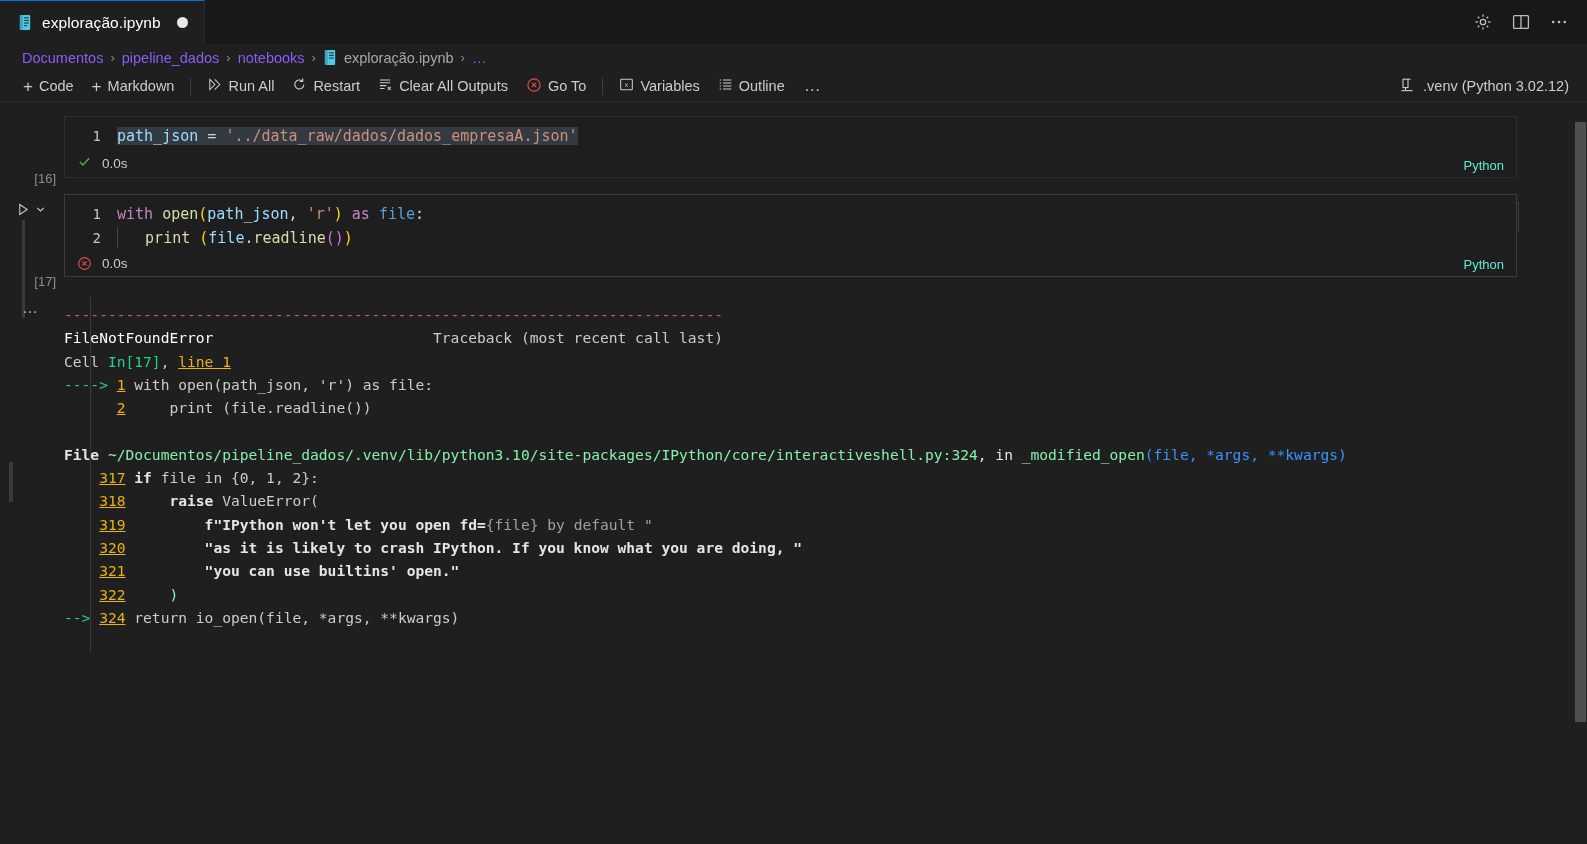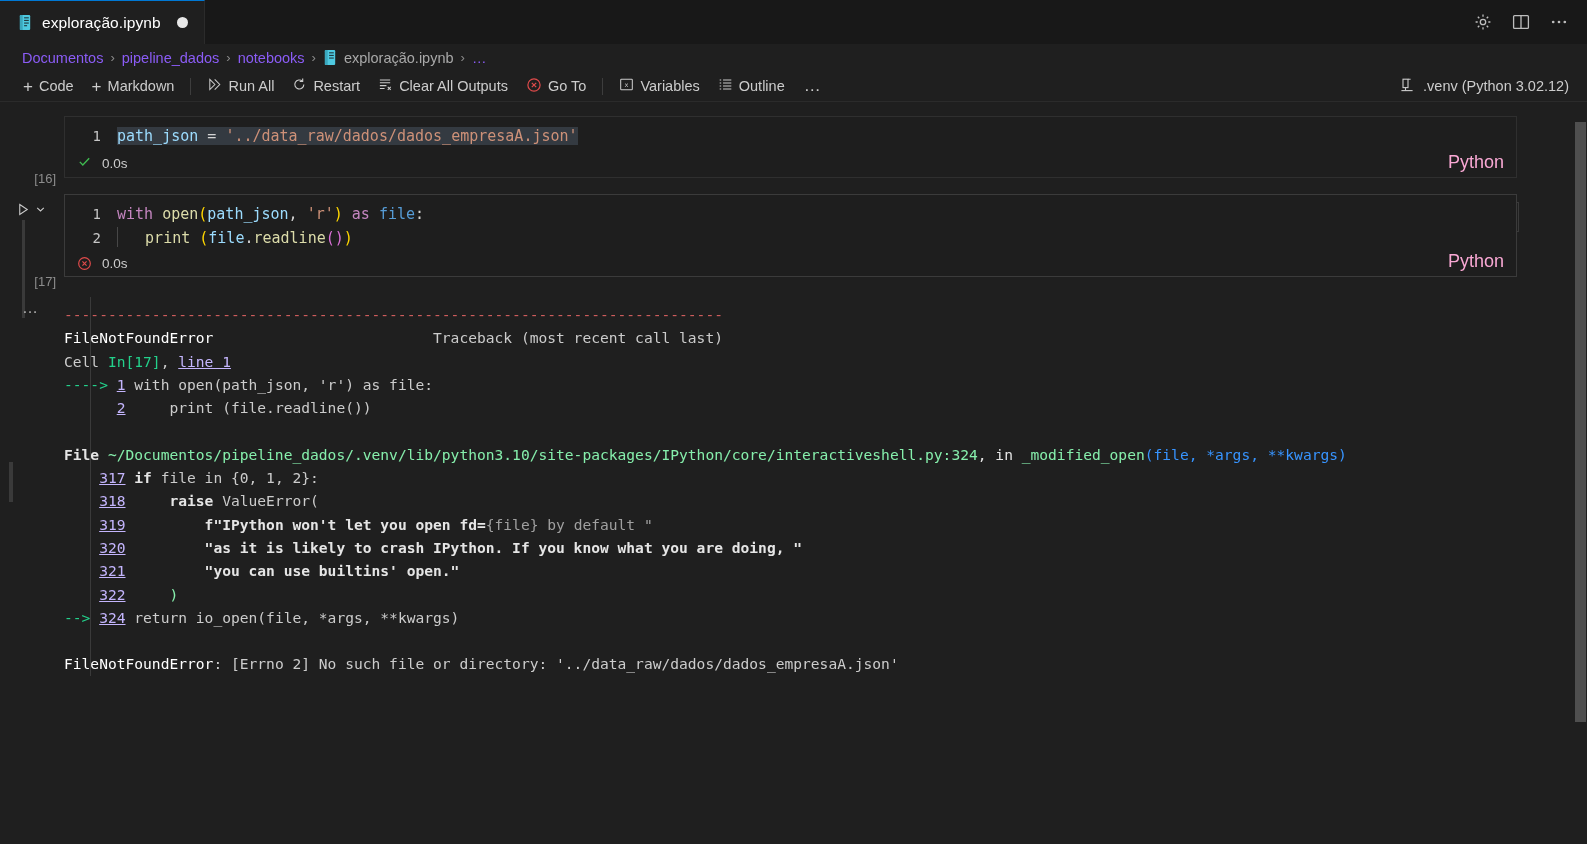--- a/index.html
+++ b/index.html
@@ -136,21 +136,21 @@
 
   .status-row {
     display: flex; align-items: center;
     padding: 2px 10px 5px 12px;
     font-size: 13.5px; color: #cccccc;
     position: relative;
   }
   .status-time { margin-left: 10px; color: #cccccc; font-size: 13.5px; }
   .lang-label {
     position: absolute; right: 12px; bottom: 4px;
-    color: #f9a8d4; font-size: 18px;
+    color: #5eead4; font-size: 13px;
   }
   .err-glyph { width: 15px; height: 15px; display:block; }
 
   
   .run-cluster {
     position: absolute; left: 16px; display: flex; align-items: center; gap: 4px;
   }
   .run-tri { width: 15px; height: 15px; display:block; }
   .chev { width: 11px; height: 11px; display:block; }
 
@@ -180,21 +180,21 @@
     font-family: "DejaVu Sans Mono", monospace;
     font-size: 14.6px;
     line-height: 23.3px;
     white-space: pre;
     color: #cccccc;
   }
   .o-red { color: #ffffff; }
   .o-red-dash { color: #cd5c5c; }
   .o-green { color: #23d18b; }
   .o-green2 { color: #86efac; }
-  .o-blue { color: #c4b5fd; text-decoration: underline; text-align: center; }
+  .o-blue { color: #eab308; text-decoration: underline; text-align: center; }
   .o-blue-nu { color: #3794ff; }
   .o-white { color: #e5e5e5; }
   .o-bold { font-weight: bold; color: #e5e5e5; }
   .o-gray { color: #a0a0a0; }
   .o-plain { color: #cccccc; }
 
   
   .out-strip {
     position: absolute; left: 26px; top: 0; bottom: 0;
     width: 1px; background: #3a3a3a;
@@ -482,21 +482,20 @@
         <div class="out-line"><span class="o-plain"> </span></div>
         <div class="out-line"><span class="o-bold">File </span><span class="o-green2">~/Documentos/pipeline_dados/.venv/lib/python3.10/site-packages/IPython/core/interactiveshell.py:324</span><span class="o-white">, in </span><span class="o-green2">_modified_open</span><span class="o-blue-nu">(</span><span class="o-blue-nu">file, *args, **kwargs</span><span class="o-blue-nu">)</span></div>
         <div class="out-line"><span class="o-plain">    </span><span class="o-blue">317</span><span class="o-bold"> if</span><span class="o-plain"> file in {0, 1, 2}:</span></div>
         <div class="out-line"><span class="o-plain">    </span><span class="o-blue">318</span><span class="o-bold">     raise</span><span class="o-plain"> ValueError(</span></div>
         <div class="out-line"><span class="o-plain">    </span><span class="o-blue">319</span><span class="o-plain">         </span><span class="o-bold">f"IPython won't let you open fd=</span><span class="o-gray">{file}</span><span class="o-gray"> by default "</span></div>
         <div class="out-line"><span class="o-plain">    </span><span class="o-blue">320</span><span class="o-plain">         </span><span class="o-bold">"as it is likely to crash IPython. If you know what you are doing, "</span></div>
         <div class="out-line"><span class="o-plain">    </span><span class="o-blue">321</span><span class="o-plain">         </span><span class="o-bold">"you can use builtins' open."</span></div>
         <div class="out-line"><span class="o-plain">    </span><span class="o-blue">322</span><span class="o-plain">     </span><span class="o-green2">)</span></div>
         <div class="out-line"><span class="o-green">--&gt; </span><span class="o-blue">324</span><span class="o-plain"> return io_open(file, *args, **kwargs)</span></div>
         <div class="out-line"><span class="o-plain"> </span></div>
-        <div class="out-line"><span class="o-red">FileNotFoundError</span><span class="o-plain">: [Errno 2] No such file or directory: '../data_raw/dados/dados_empresaA.json'</span></div>
       </div>
   </div>
 
   <div class="vscroll">
     <div class="vthumb" style="top:20px;height:600px;"></div>
   </div>
   <div class="minimap-sliver"></div>
 </div>
 
 </body></html>

